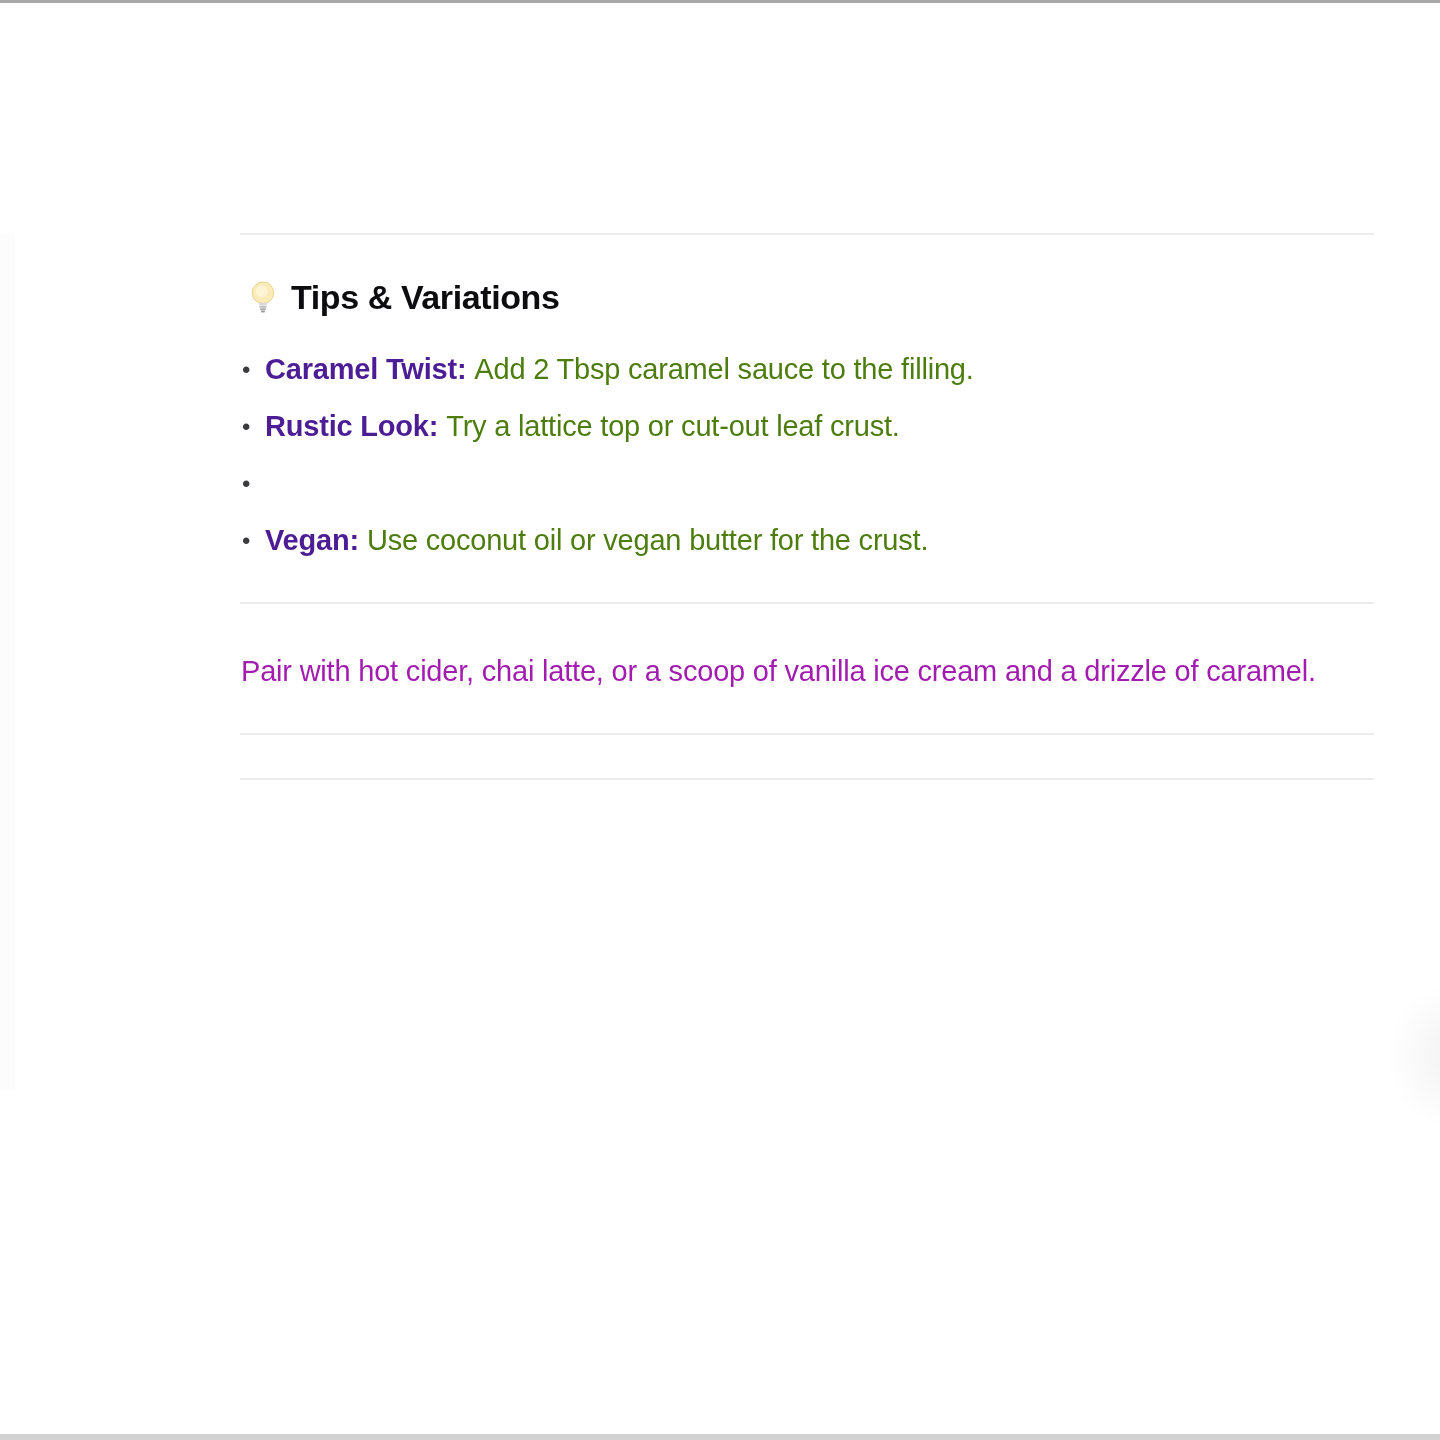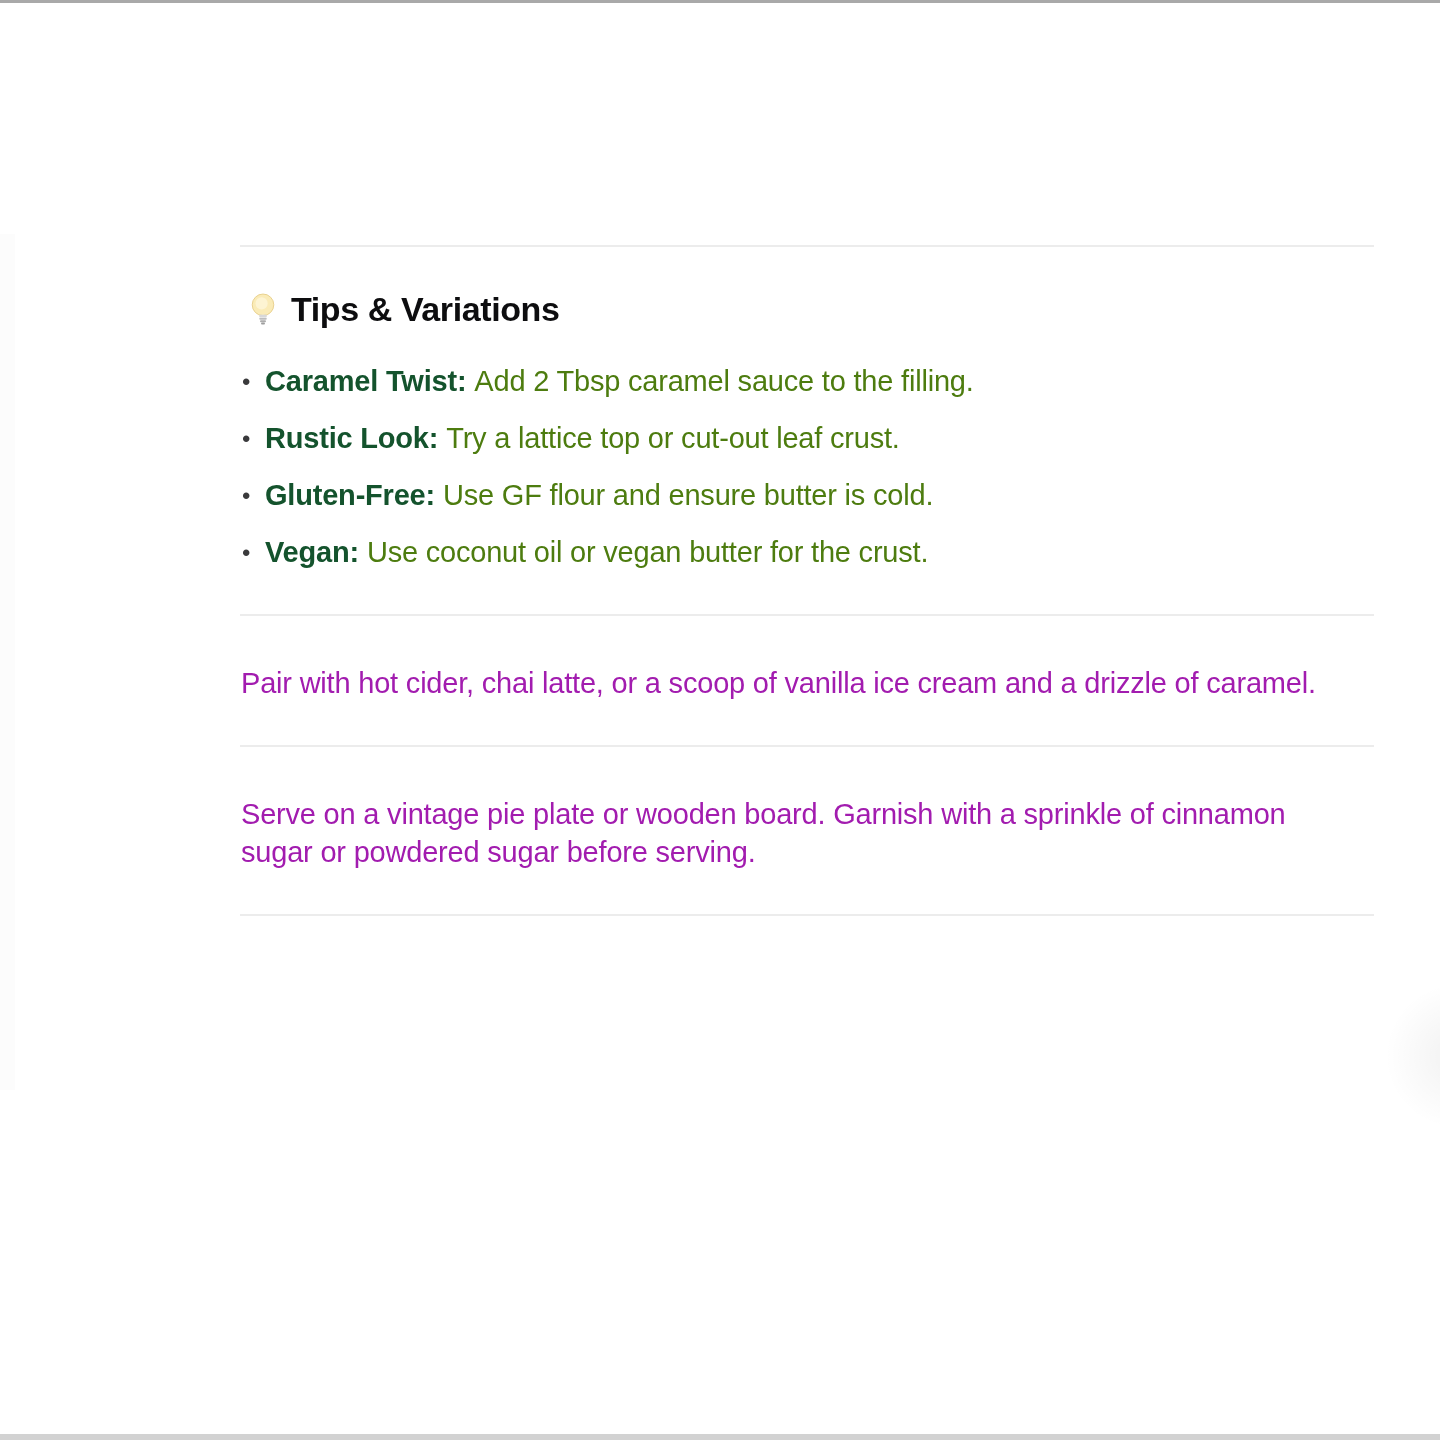--- a/index.html
+++ b/index.html
@@ -33,21 +33,21 @@
   }
   .right-edge-shadow {
     position: absolute; left: 1385px; top: 983px; width: 146px; height: 146px;
     border-radius: 50%;
     background: radial-gradient(closest-side, rgba(0,0,0,0.055), rgba(0,0,0,0));
   }
   
   .content {
     position: absolute;
     left: 240px;
-    top: 12px;
+    top: 0;
     width: 1134px;
     color: #1c1c1e;
   }
   .divider {
     border: none;
     margin: 43px 0 0 0;
     height: 0;
     border-top: 2px solid #ececec;
   }
   .divider.first { margin-top: 233px; }
@@ -80,21 +80,21 @@
   }
   .tip:last-child { margin-bottom: 0; }
   .bullet {
     flex: none;
     width: 23px;
     padding-left: 2px;
     font-size: 24px;
     line-height: 37px;
     color: #3a3a3c;
   }
-  .tip-label { font-weight: 700; color: #14532d; margin-right: 8px; }
+  .tip-label { font-weight: 700; color: #4c1d95; margin-right: 8px; }
   .tip-text { color: #4d7c0f; }
   .body-paragraph {
     margin: 48px 0 0 1px;
     font-size: 29px;
     line-height: 38px;
     color: #a21caf;
     letter-spacing: -0.2px;
   }
   .nowrap { white-space: nowrap; }
   .wrap-narrow { max-width: 1122px; }
@@ -130,39 +130,37 @@
         <li class="tip">
           <span class="bullet">•</span>
           <span class="tip-body"><span class="tip-label">Caramel Twist:</span><span class="tip-text">Add 2 Tbsp caramel sauce to the filling.</span></span>
         </li>
         <li class="tip">
           <span class="bullet">•</span>
           <span class="tip-body"><span class="tip-label">Rustic Look:</span><span class="tip-text">Try a lattice top or cut-out leaf crust.</span></span>
         </li>
         <li class="tip">
           <span class="bullet">•</span>
-          <span class="tip-body"><span class="tip-label">Gluten-Free:</span><span class="tip-text">Use GF flour and ensure butter is cold.</span></span>
         </li>
         <li class="tip">
           <span class="bullet">•</span>
           <span class="tip-body"><span class="tip-label">Vegan:</span><span class="tip-text">Use coconut oil or vegan butter for the crust.</span></span>
         </li>
       </ul>
     </section>
 
     <hr class="divider">
 
     <section>
       <p class="body-paragraph nowrap">Pair with hot cider, chai latte, or a scoop of vanilla ice cream and a drizzle of caramel.</p>
     </section>
 
     <hr class="divider">
 
     <section>
-      <p class="body-paragraph wrap-narrow">Serve on a vintage pie plate or wooden board. Garnish with a sprinkle of cinnamon sugar or powdered sugar before serving.</p>
     </section>
 
     <hr class="divider">
 
   </main>
 
   <div class="bottom-edge-bar"></div>
 </div>
 
 </body></html>

